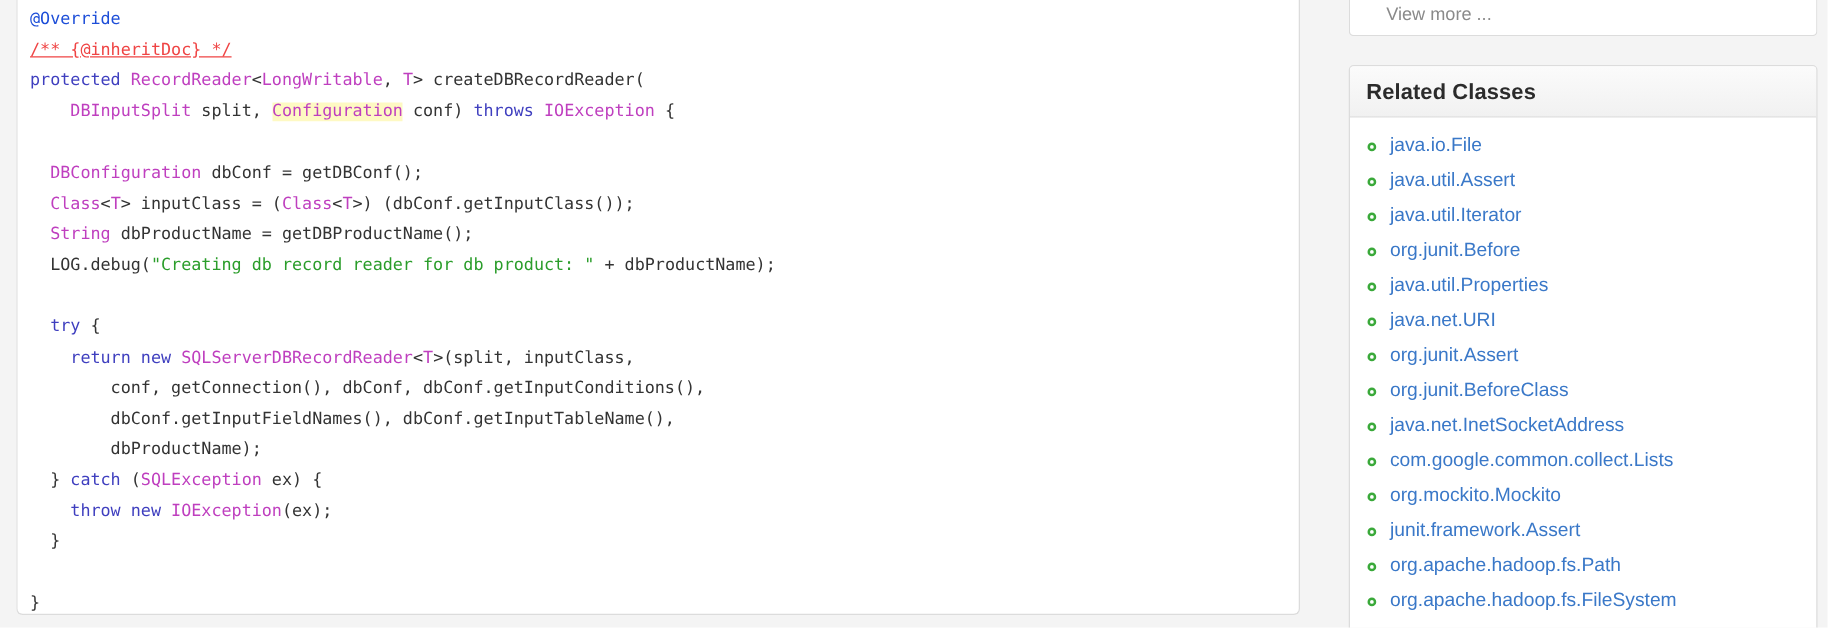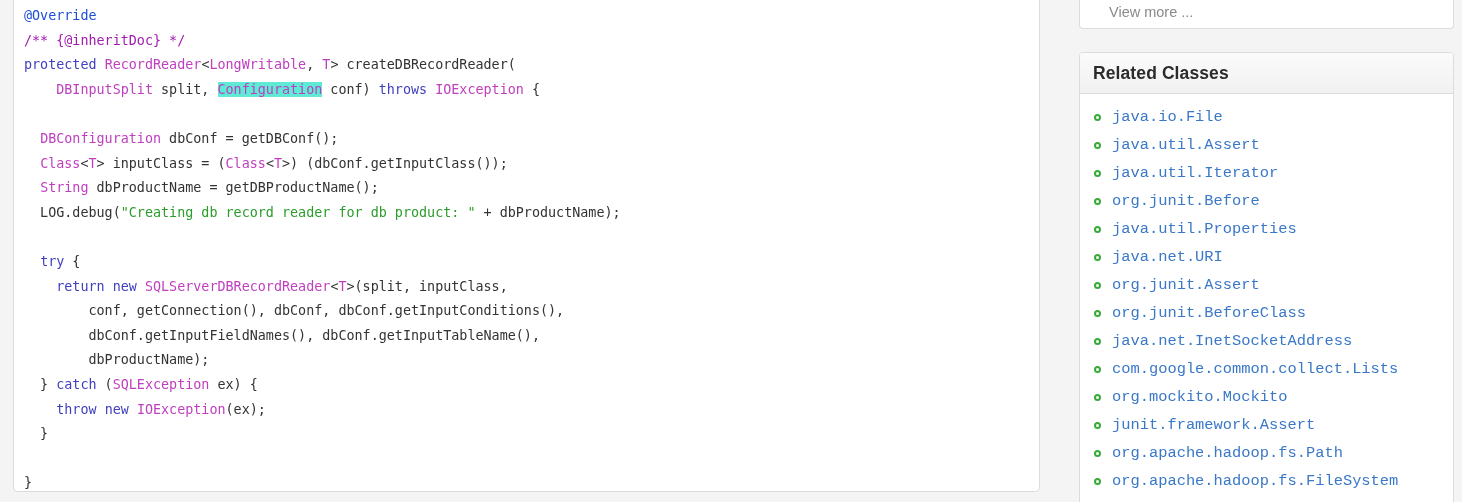--- a/index.html
+++ b/index.html
@@ -41,23 +41,23 @@
     color: #333333;
     letter-spacing: 0px;
   }
   .ln { display: block; height: 24.6px; }
 
   
   .k   { color: #3f3fbf; }        
   .t   { color: #bf3fbf; }        
   .s   { color: #2a9d2a; }        
   .an  { color: #1d4ed8; }        
-  .cm  { color: #a21caf; }        
+  .cm  { color: #ef4444; text-decoration: underline; }        
   .p   { color: #333333; }        
-  .hl  { background: #5eead4; }   
+  .hl  { background: #fef9c3; }   
 
   
   #sidebar {
     position: absolute;
     left: 1079px;
     top: 0;
     width: 375px;
     height: 502px;
   }
   .panel {
@@ -108,21 +108,20 @@
   #related-title {
     font-size: 17.5px;
     font-weight: bold;
     color: #2b2b2b;
     letter-spacing: 0.1px;
   }
   #related-list {
     list-style: none;
     margin: 0;
     padding: 9px 0 0 0;
-    font-family: Liberation Mono, monospace;
   }
   #related-list li {
     height: 28px;
     display: flex;
     align-items: center;
     padding-left: 14px;
   }
   .bullet {
     width: 7px;
     height: 7px;

